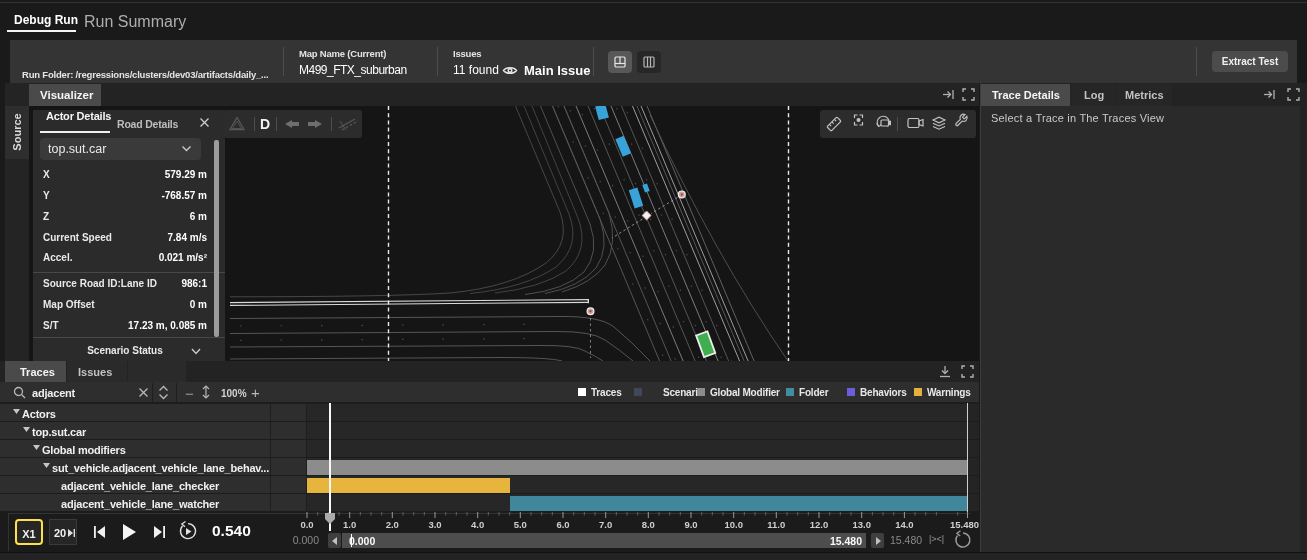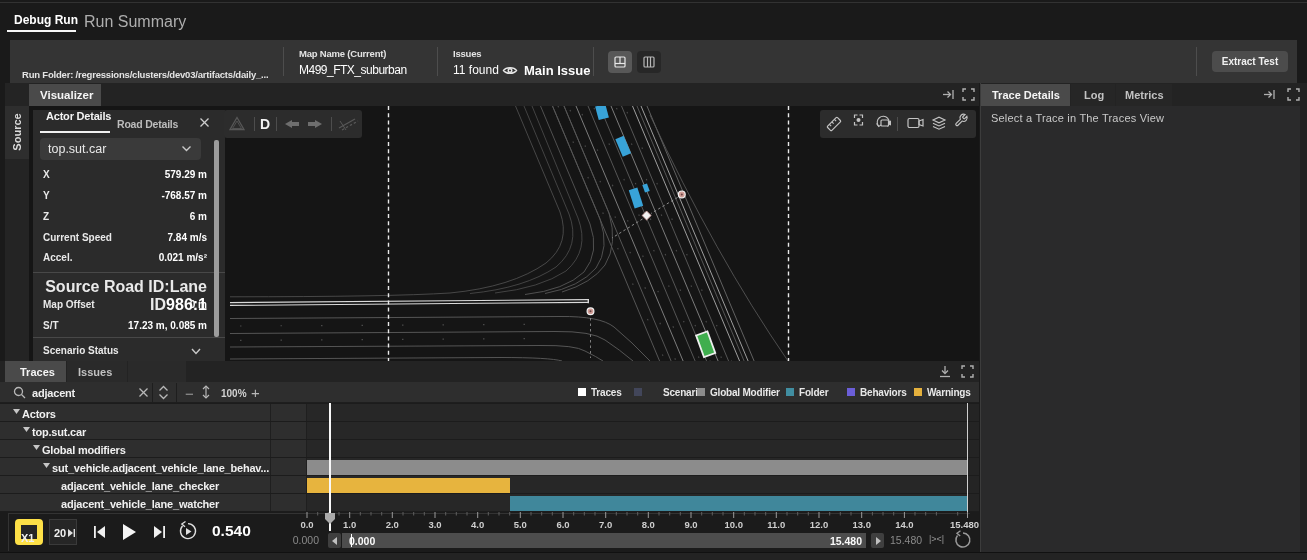--- a/index.html
+++ b/index.html
@@ -309,21 +309,21 @@
 
     <div class="abs" style="left:307px;top:99px;width:661px;height:15px;background:#8c8c8c;"></div>
     <div class="abs" style="left:307px;top:117px;width:203px;height:15px;background:#e7b43e;"></div>
     <div class="abs" style="left:510px;top:135px;width:458px;height:15px;background:#40879b;"></div>
 
     <div class="abs" style="left:967px;top:42px;width:1px;height:125px;background:#cfcfcf;"></div>
 
     <div class="abs" style="left:0;top:151px;width:979px;height:40px;background:#1b1b1b;"></div>
     <div class="abs" style="left:8px;top:152px;width:962px;height:1px;background:#333;"></div>
     <div class="abs" style="left:8px;top:152px;width:1px;height:38px;background:#333;"></div>
-    <div class="abs" style="left:15px;top:158px;width:28px;height:26px;background:#262626;border:6px solid #fde047;border-radius:4px;"><span class="b" style="font-size:11px;color:#f0f0f0;line-height:26px;">X1</span></div>
+    <div class="abs" style="left:15px;top:158px;width:28px;height:26px;background:#262626;border:2px solid #fde047;border-radius:4px;text-align:center;"><span class="b" style="font-size:11px;color:#f0f0f0;line-height:26px;">X1</span></div>
     <div class="abs" style="left:49px;top:158px;width:28px;height:26px;background:#262626;border:1px solid #3a3a3a;border-radius:0;">
         <span class="b" style="position:absolute;left:4px;top:7px;font-size:11px;color:#f0f0f0;">20</span>
         <svg style="position:absolute;left:18px;top:8px;" width="8" height="10" viewBox="0 0 8 10">
           <path d="M0 1 L5 5 L0 9 Z" fill="#e0e0e0"></path>
           <rect x="5.6" y="1" width="1.4" height="8" fill="#e0e0e0"></rect>
         </svg>
       </div>
     <svg class="abs" style="left:94px;top:164px;" width="12" height="14" viewBox="0 0 12 14">
         <rect x="0" y="1" width="1.8" height="12" fill="#f0f0f0"></rect>
         <path d="M11 1 L3 7 L11 13 Z" fill="#f0f0f0"></path>
@@ -479,25 +479,25 @@
           <path d="M1.5 1.5 L5.5 5.5 L9.5 1.5" stroke="#c9c9c9" stroke-width="1.4" fill="none"></path>
         </svg>
     </div>
 
     <div class="abs b" style="left:10px;top:59px;width:164px;font-size:10px;color:#e9e9e9;">X<span style="float:right;color:#fff;">579.29 m</span></div>
     <div class="abs b" style="left:10px;top:80px;width:164px;font-size:10px;color:#e9e9e9;">Y<span style="float:right;color:#fff;">-768.57 m</span></div>
     <div class="abs b" style="left:10px;top:101px;width:164px;font-size:10px;color:#e9e9e9;">Z<span style="float:right;color:#fff;">6 m</span></div>
     <div class="abs b" style="left:10px;top:122px;width:164px;font-size:10px;color:#e9e9e9;">Current Speed<span style="float:right;color:#fff;">7.84 m/s</span></div>
     <div class="abs b" style="left:10px;top:142px;width:164px;font-size:10px;color:#e9e9e9;">Accel.<span style="float:right;color:#fff;">0.021 m/s²</span></div>
     <div class="abs" style="left:0;top:162px;width:192px;height:1px;background:#484848;"></div>
-    <div class="abs b" style="left:10px;top:168px;width:164px;font-size:16px;color:#e9e9e9;text-align:right;">Source Road ID:Lane ID<span style="float:right;color:#fff;">986:1</span></div>
+    <div class="abs b" style="left:10px;top:168px;width:164px;font-size:10px;color:#e9e9e9;">Source Road ID:Lane ID<span style="float:right;color:#fff;">986:1</span></div>
     <div class="abs b" style="left:10px;top:189px;width:164px;font-size:10px;color:#e9e9e9;">Map Offset<span style="float:right;color:#fff;">0 m</span></div>
     <div class="abs b" style="left:10px;top:210px;width:164px;font-size:10px;color:#e9e9e9;">S/T<span style="float:right;color:#fff;">17.23 m, 0.085 m</span></div>
     <div class="abs" style="left:0;top:227px;width:192px;height:1px;background:#484848;"></div>
-    <div class="abs b" style="left:10px;top:235px;width:164px;font-size:10px;color:#e9e9e9;">Scenario Status</div>
+    <div class="abs b" style="left:10px;top:235px;width:164px;font-size:10px;color:#e9e9e9;text-align:center;">Scenario Status</div>
     <svg class="abs" style="left:157px;top:237px;" width="12" height="9" viewBox="0 0 12 9">
         <path d="M2 2 L6 6.5 L10 2" stroke="#c9c9c9" stroke-width="1.4" fill="none"></path>
       </svg>
 
     <div class="abs" style="left:181px;top:30px;width:5px;height:197px;background:#9c9c9c;border-radius:2px;"></div>
   </div>
 
   <div class="abs" style="left:224px;top:110px;width:138px;height:28px;background:#2c2c2c;border-radius:3px;">
     <svg width="138" height="28" viewBox="0 0 138 28">
       <g fill="none">

